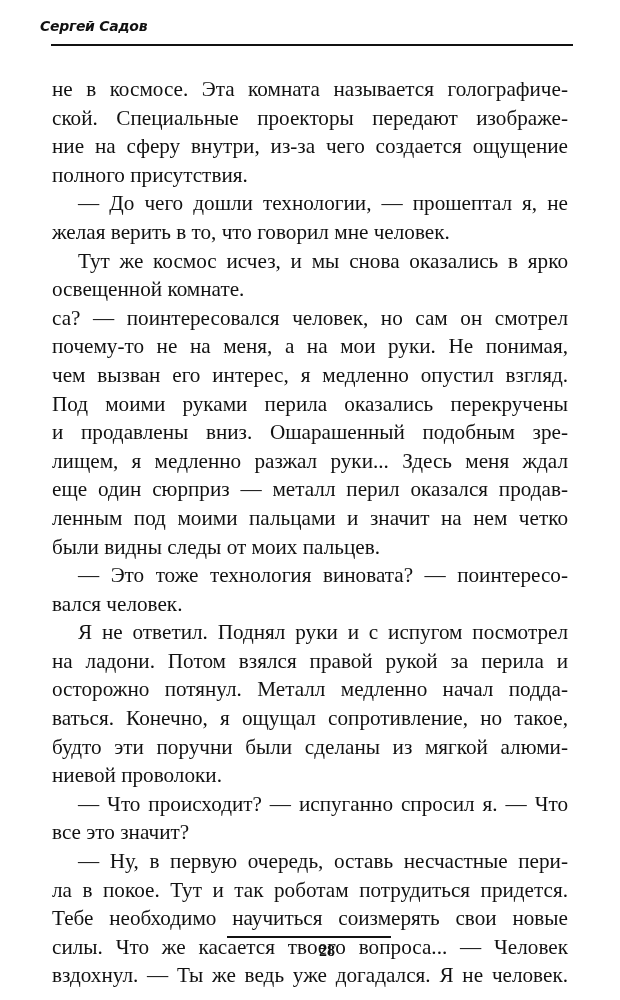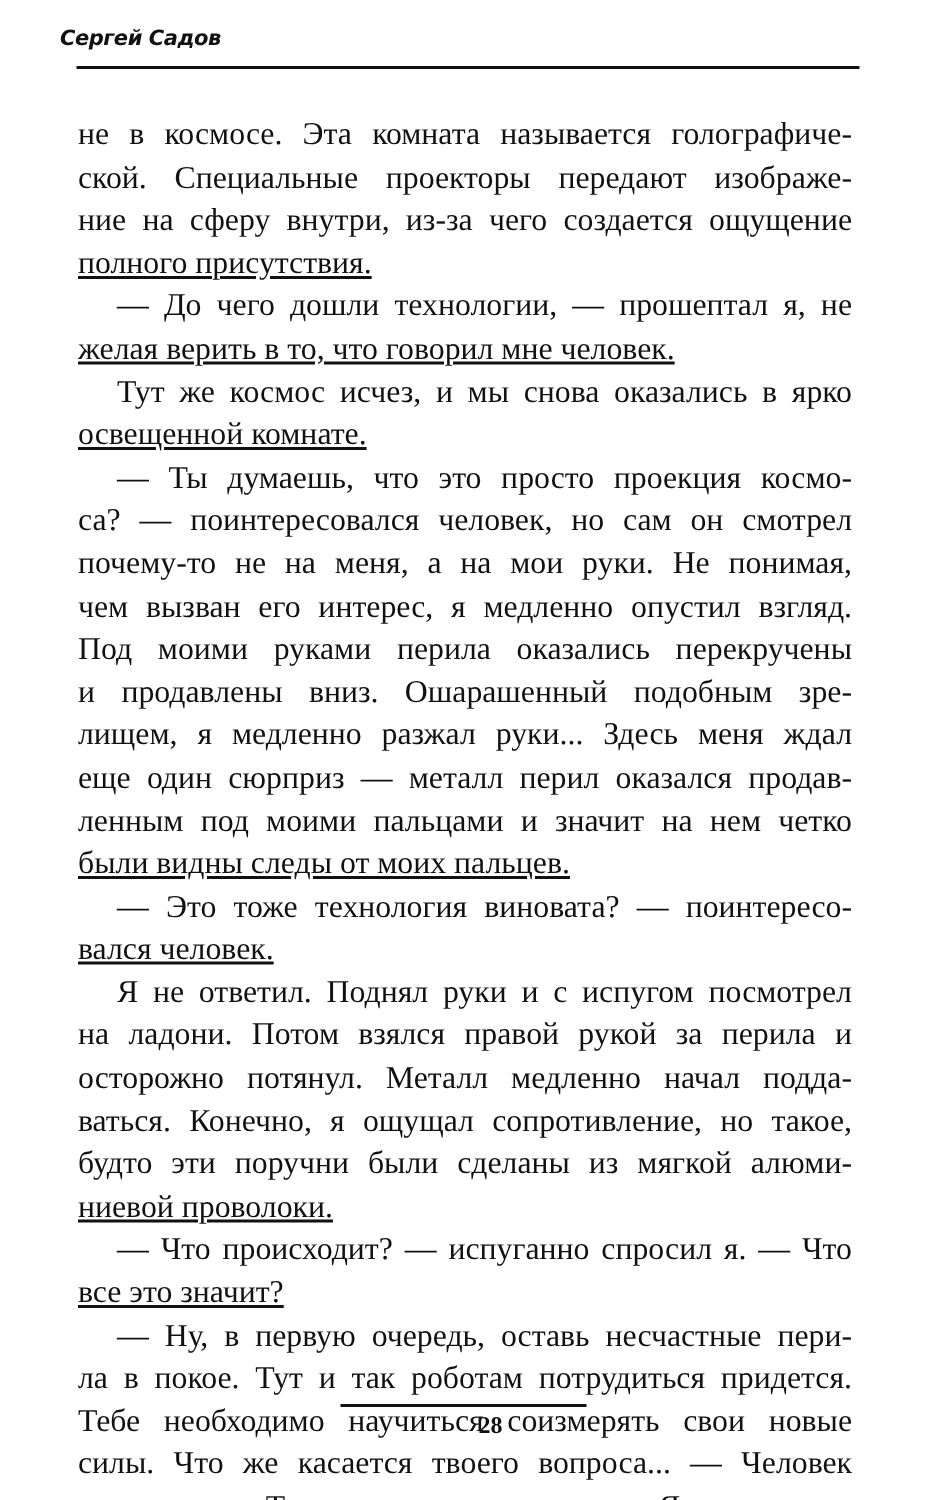--- a/index.html
+++ b/index.html
@@ -44,21 +44,20 @@
     .line {
       display: block;
       white-space: nowrap;
       text-align: justify;
       text-align-last: justify;
       height: 28.6px;
     }
     .line.last {
       text-align: right;
       text-align-last: left;
-      text-decoration: underline;
     }
     .line.indent {
       padding-left: 26px;
     }
     .foot-rule {
       position: absolute;
       left: 227px;
       top: 936px;
       width: 164px;
       height: 2px;
@@ -84,21 +83,20 @@
 
   <div class="body-text" id="body-text">
       <span class="line">не в космосе. Эта комната называется голографиче-</span>
       <span class="line">ской. Специальные проекторы передают изображе-</span>
       <span class="line">ние на сферу внутри, из-за чего создается ощущение</span>
       <span class="line last">полного присутствия.</span>
       <span class="line indent">— До чего дошли технологии, — прошептал я, не</span>
       <span class="line last">желая верить в то, что говорил мне человек.</span>
       <span class="line indent">Тут же космос исчез, и мы снова оказались в ярко</span>
       <span class="line last">освещенной комнате.</span>
-      <span class="line indent">— Ты думаешь, что это просто проекция космо-</span>
       <span class="line">са? — поинтересовался человек, но сам он смотрел</span>
       <span class="line">почему-то не на меня, а на мои руки. Не понимая,</span>
       <span class="line">чем вызван его интерес, я медленно опустил взгляд.</span>
       <span class="line">Под моими руками перила оказались перекручены</span>
       <span class="line">и продавлены вниз. Ошарашенный подобным зре-</span>
       <span class="line">лищем, я медленно разжал руки... Здесь меня ждал</span>
       <span class="line">еще один сюрприз — металл перил оказался продав-</span>
       <span class="line">ленным под моими пальцами и значит на нем четко</span>
       <span class="line last">были видны следы от моих пальцев.</span>
       <span class="line indent">— Это тоже технология виновата? — поинтересо-</span>

